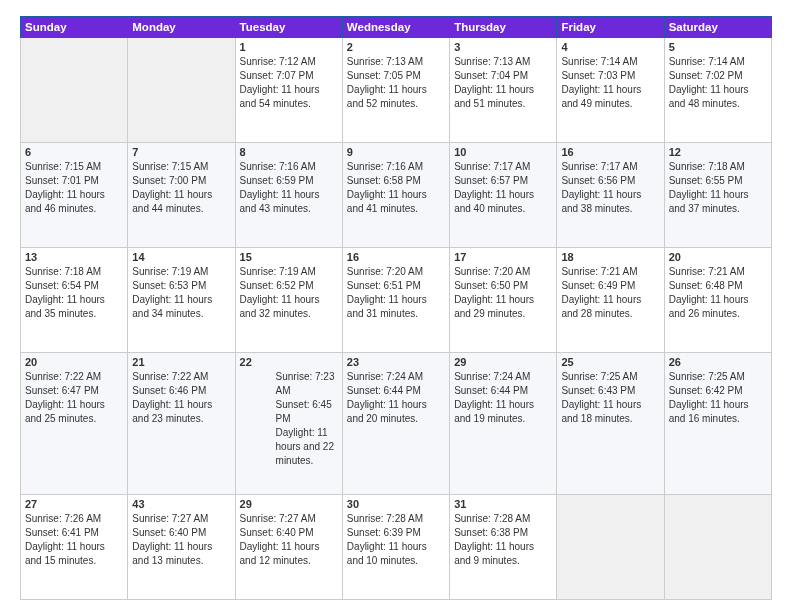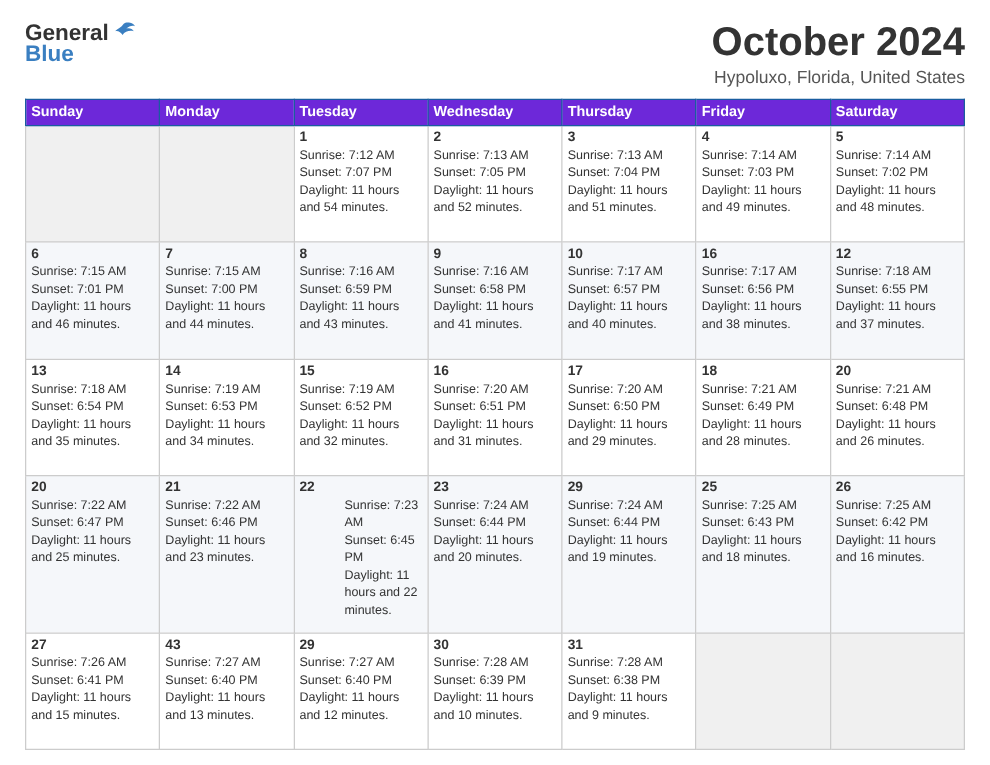--- a/index.html
+++ b/index.html
@@ -84,35 +84,20 @@
       line-height: 1.4;
     }
     .empty-cell {
       background: #f0f0f0 !important;
     }
   </style>
 </head>
 <body>
 
 <div class="page">
-  <div class="header">
-    <div class="logo">
-      <div style="display:flex;align-items:center;">
-        <span class="logo-general" style="font-size:18px;font-weight:bold;color:#333;">General</span>
-        <svg width="20" height="16" viewBox="0 0 20 16" style="margin-left:2px;margin-top:-4px;">
-          <path d="M10 2 C12 0, 18 1, 19 4 C17 3, 14 4, 12 6 C14 5, 17 6, 18 8 C15 7, 11 8, 9 11 C8 9, 5 7, 3 8 C5 6, 8 5, 10 2Z" fill="#3a7fc1"></path>
-        </svg>
-      </div>
-      <span class="logo-blue" style="font-size:18px;font-weight:bold;color:#3a7fc1;margin-top:-4px;">Blue</span>
-    </div>
-    <div class="title-section">
-      <div class="month-title">October 2024</div>
-      <div class="location">Hypoluxo, Florida, United States</div>
-    </div>
-  </div>
 
   <table class="calendar">
     <thead>
       <tr>
       <th>Sunday</th>
           <th>Monday</th>
           <th>Tuesday</th>
           <th>Wednesday</th>
           <th>Thursday</th>
           <th>Friday</th>

